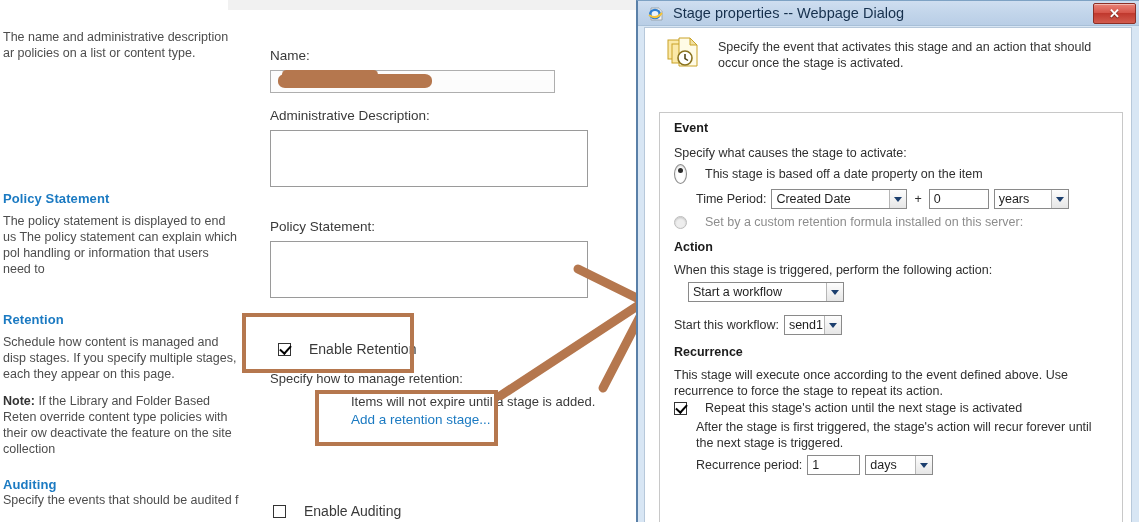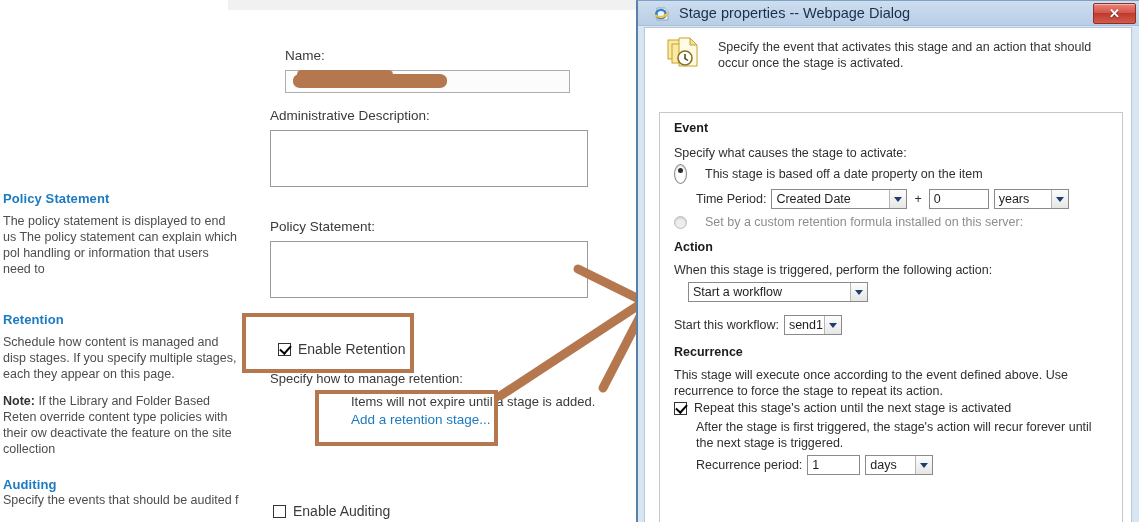--- a/index.html
+++ b/index.html
@@ -65,28 +65,28 @@
     border-radius: 7px / 6px;
   }
   .redact::after {
     content: "";
     position: absolute; left: 4px; top: -4px;
     width: 96px; height: 9px;
     background: #b5774e;
     border-radius: 6px;
   }
 
-  .row-name   { position: absolute; left: 15px;  top: 48px; }
+  .row-name   { position: absolute; left: 0;  top: 48px; }
   .row-name .txtline { margin-top: 7px; }
   .row-admin  { position: absolute; left: 0;  top: 108px; }
   .row-admin .txtarea { margin-top: 7px; }
   .row-policy { position: absolute; left: 0;  top: 219px; }
   .row-policy .txtarea { margin-top: 7px; }
 
-  .chk-row { display: flex; align-items: center; gap: 7px; }
+  .chk-row { display: flex; align-items: center; gap: 18px; }
   .chkbox {
     width: 13px; height: 13px; border: 1px solid #333; background: #fff;
     position: relative; flex: none;
   }
   .chkbox.checked::after {
     content: "";
     position: absolute; left: 3px; top: -1px;
     width: 5px; height: 9px;
     border: solid #000; border-width: 0 2px 2px 0;
     transform: rotate(42deg);
@@ -112,21 +112,21 @@
   #dialog {
     position: absolute; left: 636px; top: 0; width: 503px; height: 522px;
     background: #d8e6f4;
     border-left: 2px solid #5a80a8;
     border-top: 1px solid #7ea2c4;
   }
   .dlg-titlebar {
     position: relative; height: 25px;
     background: linear-gradient(to bottom, #cfdef0 0%, #c2d5ea 50%, #b9cee6 100%);
     display: flex; align-items: center;
-    padding-left: 16px;
+    padding-left: 10px;
     border-bottom: 1px solid #a8c0d8;
   }
   .ie-icon {
     width: 17px; height: 17px; flex: none; position: relative; margin-right: 8px;
   }
   .dlg-title {
     font-size: 14.5px; color: #16304d; white-space: nowrap;
   }
   .dlg-close {
     position: absolute; right: 3px; top: 2px;
@@ -213,20 +213,21 @@
 </head>
 <body>
 
 <div id="root">
 
   <div class="page-topbar"></div>
 
   <div class="left-col">
 
     <div class="sec-name">
+      <div class="sec-body">The name and administrative description ar policies on a list or content type.</div>
     </div>
 
     <div class="sec-policy">
       <div class="sec-head">Policy Statement</div>
       <div class="sec-body">The policy statement is displayed to end us The policy statement can explain which pol handling or information that users need to</div>
     </div>
 
     <div class="sec-retention">
       <div class="sec-head">Retention</div>
       <div class="sec-body">Schedule how content is managed and disp stages. If you specify multiple stages, each they appear on this page.</div>
@@ -346,21 +347,21 @@
         </div>
 
         <div class="radio-row" style="margin-top:6px">
           <span class="radio dim"></span>
           <span class="radio-label dim">Set by a custom retention formula installed on this server:</span>
         </div>
 
         <div class="grp-title tight" style="margin-top:11px">Action</div>
         <div class="txt">When this stage is triggered, perform the following action:</div>
         <div class="ctl-row" style="margin-top:4px;margin-left:14px">
-          <span class="sel" style="width:180px">
+          <span class="sel" style="width:156px">
             <span class="lbl">Start a workflow</span>
             <span class="arrowbtn">
                 <span class="chev"></span>
               </span>
           </span>
         </div>
 
         <div class="ctl-row" style="margin-top:13px">
           <span class="txt">Start this workflow:</span>
           <span class="sel" style="width:58px">

